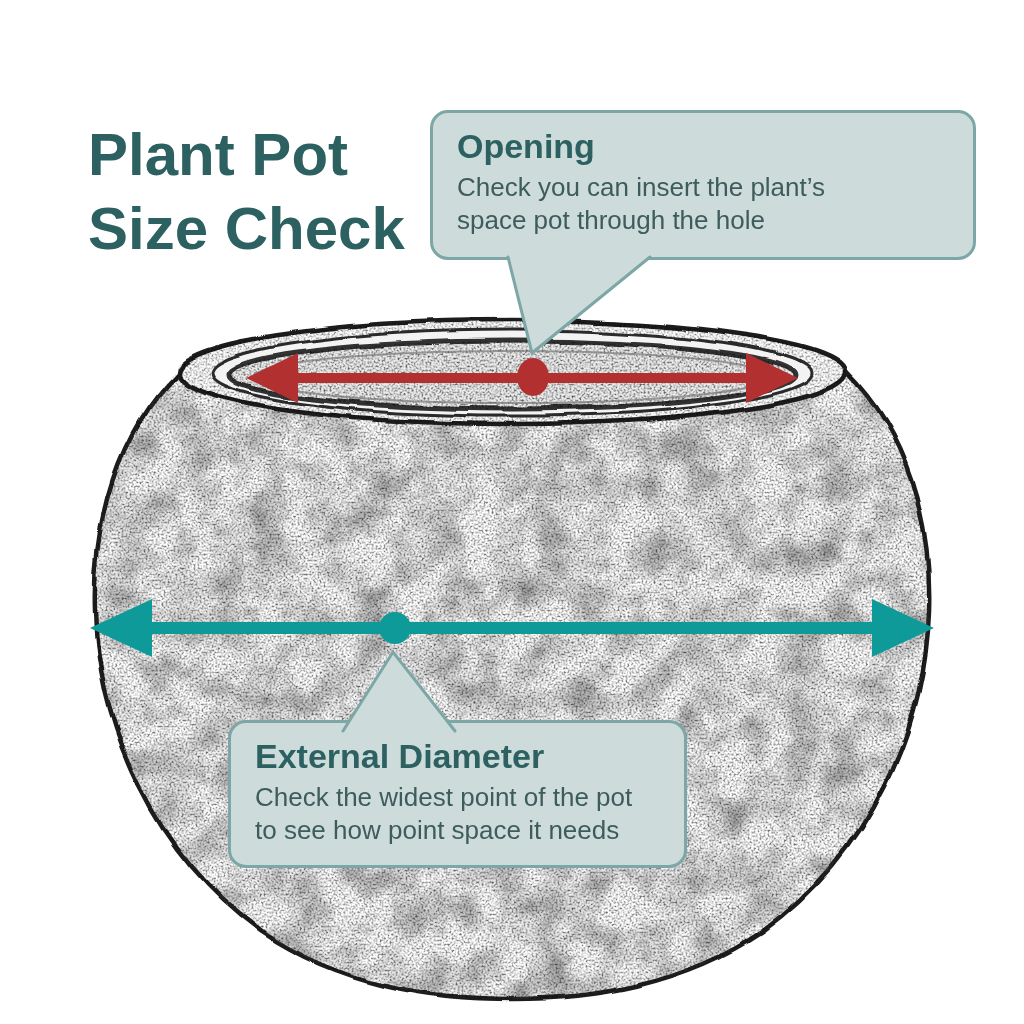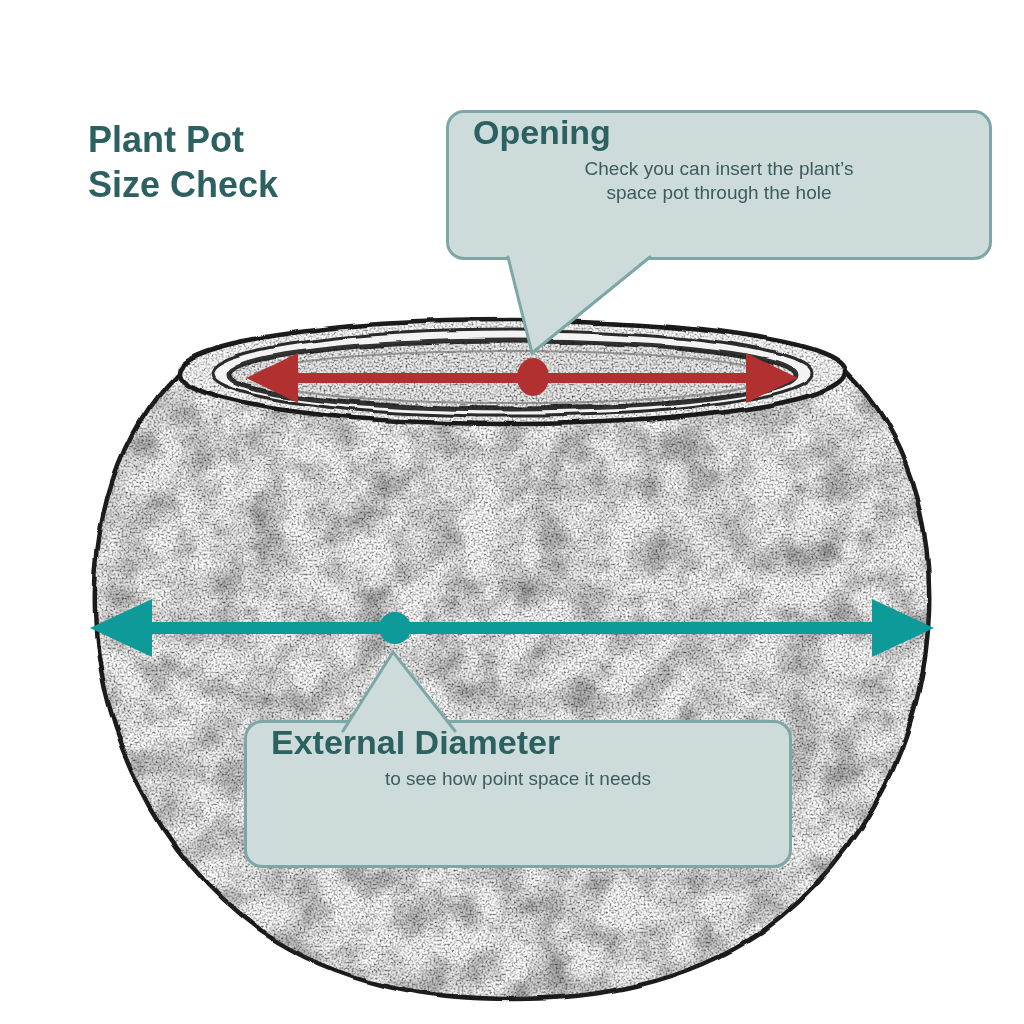--- a/index.html
+++ b/index.html
@@ -4,38 +4,38 @@
 <style>
   html, body { margin: 0; padding: 0; background: #ffffff; }
   body { font-family: "Liberation Sans", sans-serif; }
   .canvas {
     position: relative; width: 1024px; height: 1024px;
     background: var(--background, #ffffff); overflow: hidden;
   }
   .pot-svg { position: absolute; left: 0; top: 0; z-index: 1; }
   .title {
     position: absolute; left: 88px; top: 118px; z-index: 2;
-    font-size: 36px; font-weight: bold; line-height: 1.24;
+    font-size: 60px; font-weight: bold; line-height: 1.24;
     color: var(--heading-teal, #2d6161); margin: 0;
   }
   .title .block { display: block; }
   .callout {
     position: absolute; z-index: 2; box-sizing: border-box;
     background: var(--callout-fill, #cddbdb);
     border: 3px solid var(--callout-border, #7da6a6);
-    border-radius: 18px; padding: 0 24px; margin-left: 16px;
+    border-radius: 18px; padding: 14px 24px;
   }
   .callout-opening { left: 430px; top: 110px; width: 546px; height: 150px; }
-  .callout-external { left: 228px; top: 720px; width: 548px; height: 148px; }
+  .callout-external { left: 228px; top: 720px; width: 459px; height: 148px; }
   .callout-heading {
     font-size: 34px; font-weight: bold; color: var(--heading-teal, #2d6161);
     margin-bottom: 5px;
   }
   .callout-body {
-    font-size: 19px; line-height: 1.26; color: var(--body-text, #3e5c5c); text-align: center;
+    font-size: 26px; line-height: 1.26; color: var(--body-text, #3e5c5c);
   }
   .callout-body .line { display: block; }
   .pointer { position: absolute; z-index: 3; overflow: visible; }
   .pointer-path {
     fill: var(--callout-fill, #cddbdb);
     stroke: var(--callout-border, #7da6a6);
     stroke-width: 3; stroke-linecap: round;
   }
   .red-stroke { stroke: var(--accent-red, #b23030); }
   .red-fill { fill: var(--accent-red, #b23030); }
@@ -122,20 +122,21 @@
       <span class="line">space pot through the hole</span>
     </div>
   </div>
   <svg class="pointer" style="left:498px; top:253px;" width="170" height="108">
     <path class="pointer-path" d="M 10 4 L 34 100 L 152 4"></path>
   </svg>
 
   <div class="callout callout-external">
     <div class="callout-heading">External Diameter</div>
     <div class="callout-body">
+      <span class="line">Check the widest point of the pot</span>
       <span class="line">to see how point space it needs</span>
     </div>
   </div>
   <svg class="pointer" style="left:333px; top:646px;" width="132" height="90">
     <path class="pointer-path" d="M 10 85 L 60 6 L 122 85"></path>
   </svg>
 
 </div>
 
 </body></html>

